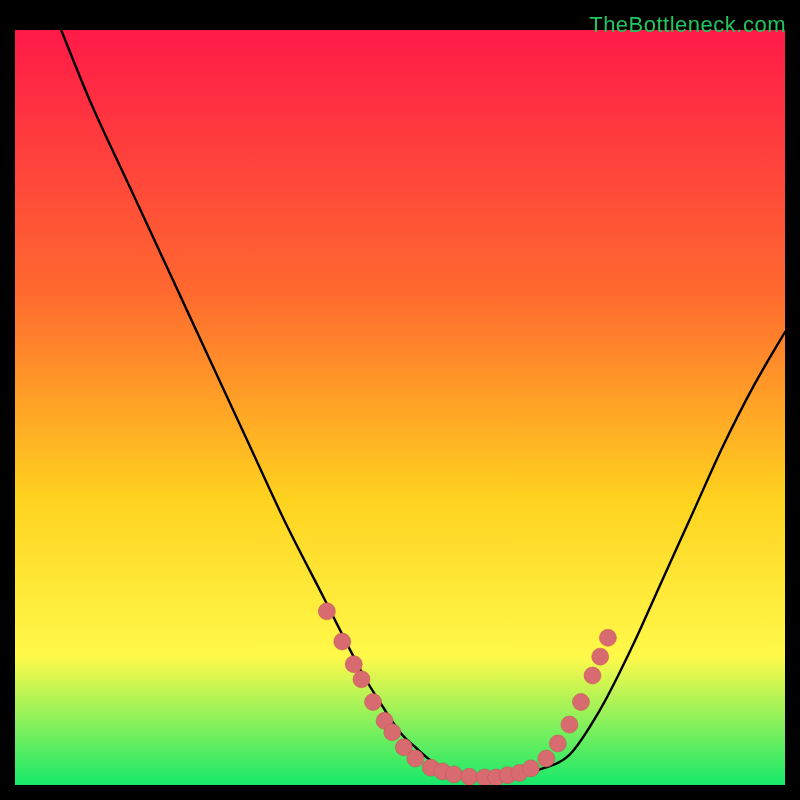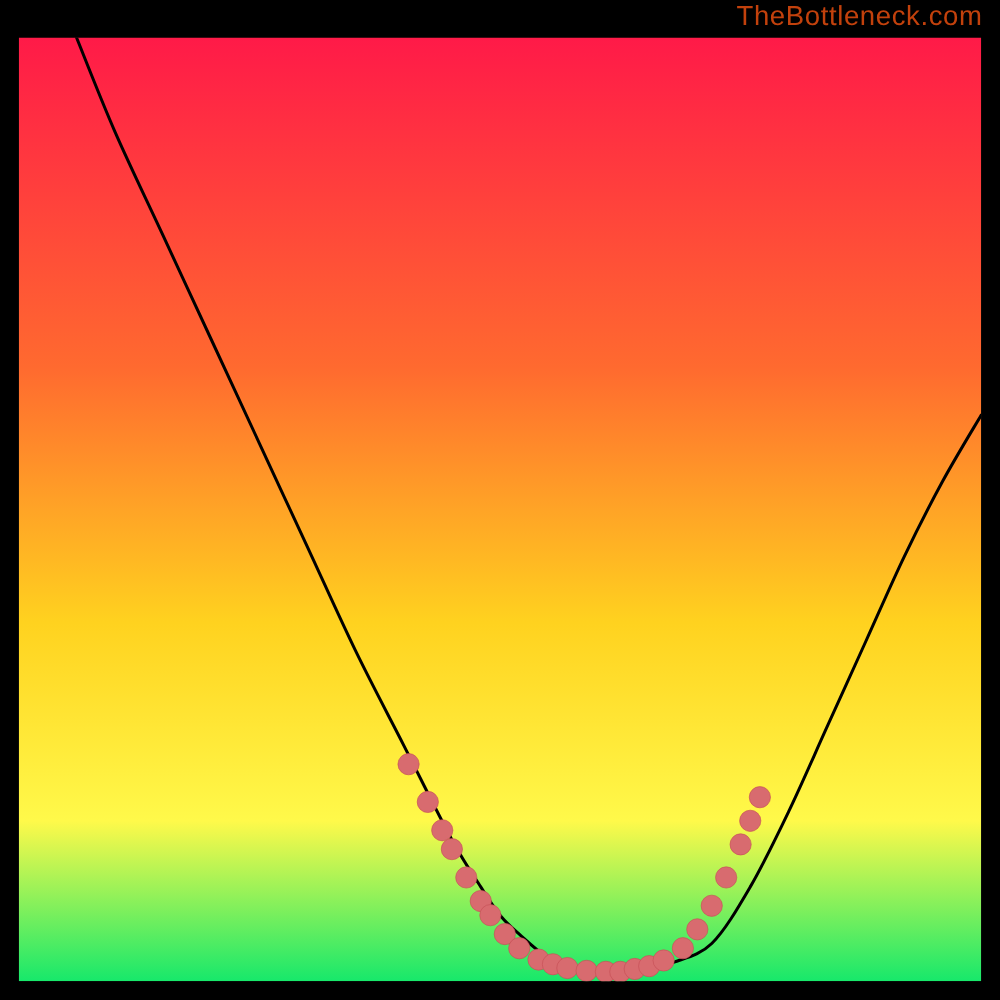--- a/index.html
+++ b/index.html
@@ -14,23 +14,23 @@
   .frame {
     position: absolute;
     left: 0;
     top: 0;
     width: 800px;
     height: 800px;
     background: #000;
   }
   .watermark {
     position: absolute;
-    top: 0;
+    top: 12px;
     right: 14px;
-    color: #c2410c;
+    color: #22c55e;
     font-size: 22px;
     font-weight: 500;
     letter-spacing: 0.5px;
     z-index: 10;
   }
   .plot {
     position: absolute;
     left: 15px;
     top: 30px;
     width: 770px;

